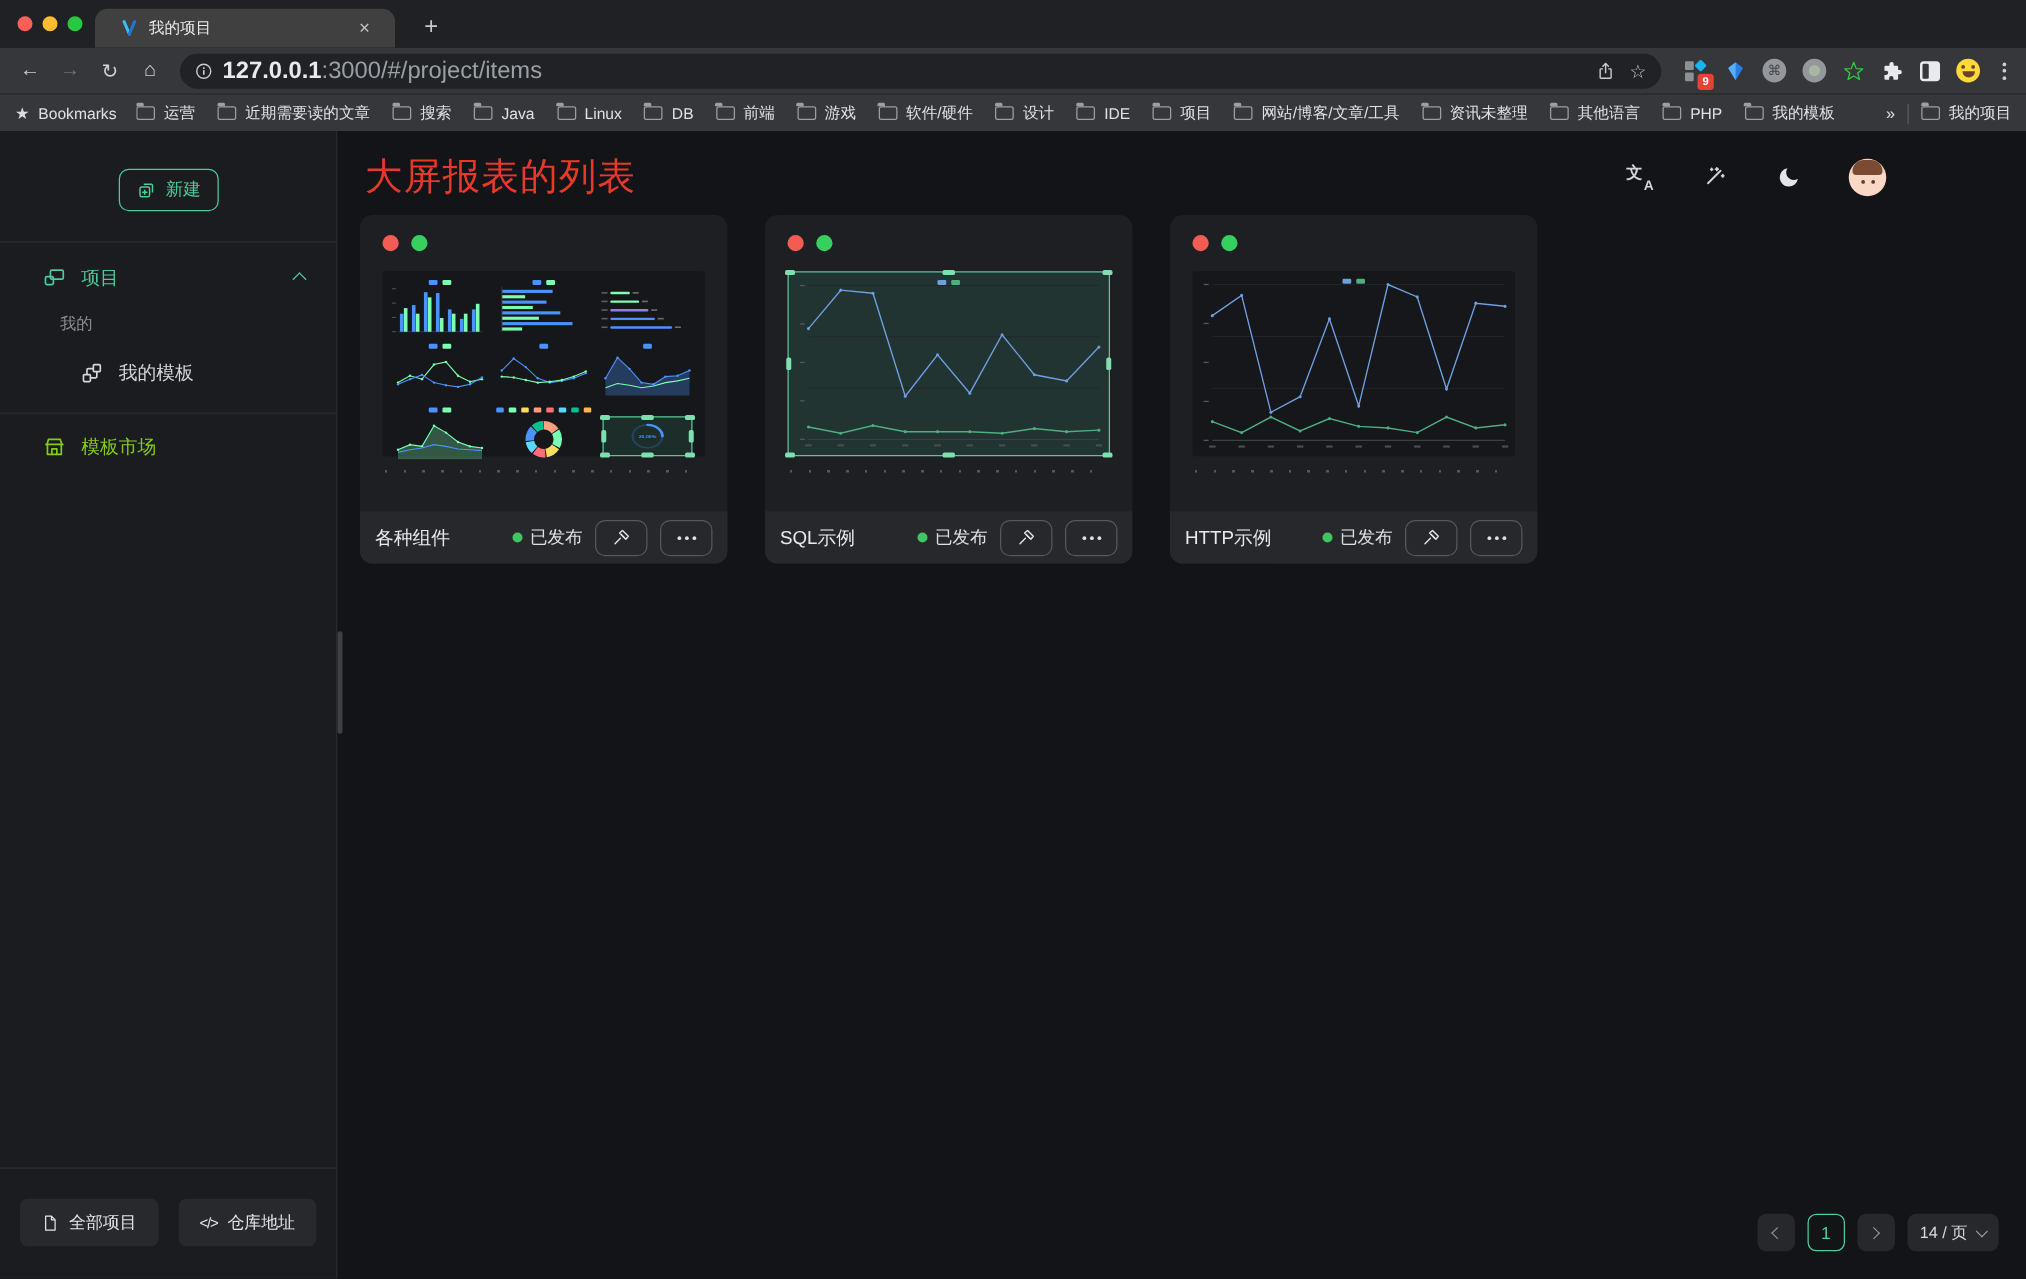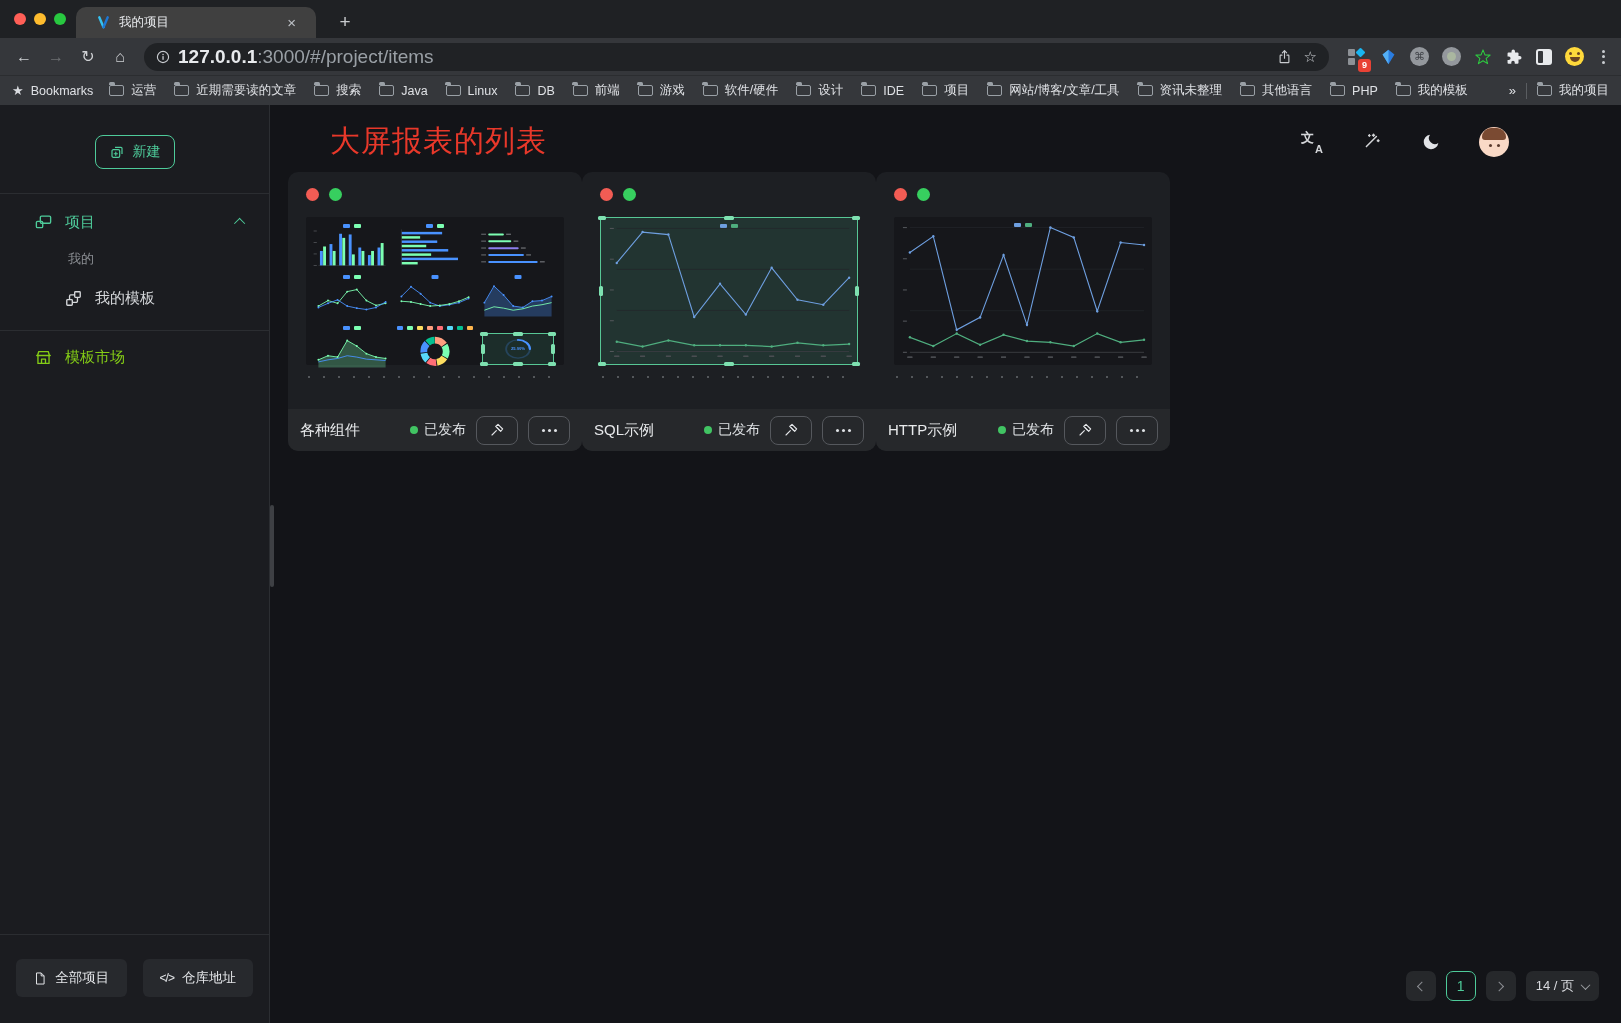--- a/index.html
+++ b/index.html
@@ -53,43 +53,43 @@
 
   
   .app { display:flex; height:918px; }
   .sidebar { width:270px; background:#1b1c20; border-right:1px solid #2c2e32; position:relative; flex:none; }
   .new-btn { display:flex; align-items:center; gap:8px; margin:30px auto 0; width:80px; height:34px; justify-content:center; border:1px solid var(--accent,#4ecb9a); border-radius:8px; color:var(--accent,#4ecb9a); font-size:14px; background:transparent; }
   .side-divider { height:1px; background:#2b2d31; margin:24px 0 0; }
   .side-menu { padding-top:8px; }
   .menu-row { display:flex; align-items:center; gap:12px; height:40px; padding-left:34px; font-size:15px; color:#84cc16; position:relative; }
   .menu-row.accent { color:var(--accent,#4ecb9a); }
   .menu-row .chev { position:absolute; right:24px; width:8px; height:8px; border-left:1.6px solid var(--accent,#4ecb9a); border-top:1.6px solid var(--accent,#4ecb9a); transform:rotate(45deg) translateY(2px); }
-  .menu-sub { padding-left:68px; font-size:13px; color:#8b8e93; height:34px; display:flex; align-items:center; }
+  .menu-sub { padding-left:48px; font-size:13px; color:#8b8e93; height:34px; display:flex; align-items:center; }
   .menu-item { display:flex; align-items:center; gap:12px; height:40px; margin:2px 10px; padding-left:54px; border-radius:8px; font-size:15px; color:#d5d7da; }
   .menu-item.selected { background:#20352c; color:var(--accent,#4ecb9a); }
   .sidebar-bottom-divider { position:absolute; left:0; right:0; bottom:88px; height:1px; background:#2b2d31; }
   .side-foot { position:absolute; left:16px; right:16px; bottom:26px; display:flex; gap:16px; }
   .foot-btn { flex:1; height:38px; background:#27292d; border-radius:6px; display:flex; align-items:center; justify-content:center; gap:8px; font-size:13.5px; color:#e3e5e8; }
   .code-glyph { font-size:12px; color:#e3e5e8; letter-spacing:-1px; }
 
   .main { flex:1; position:relative; background:#131418; }
   .scroll-thumb { position:absolute; left:0; top:400px; width:4px; height:82px; background:#3e4044; border-radius:2px; }
   .main-header { display:flex; align-items:center; justify-content:space-between; padding:16px 112px 10px 22px; }
-  .page-title { font-size:30px; color:var(--title,#e8382a); font-weight:500; letter-spacing:1px;margin-left:38px; }
+  .page-title { font-size:30px; color:var(--title,#e8382a); font-weight:500; letter-spacing:1px; }
   .hdr-icons { display:flex; align-items:center; gap:36px; }
   .hdr-icon { width:24px; height:24px; display:flex; align-items:center; justify-content:center; color:#d3d5d8; position:relative; }
   .trans-ic { width:22px; height:22px; position:relative; font-weight:bold; }
   .trans-ic .zh { position:absolute; left:0; top:-2px; font-size:13px; }
   .trans-ic .en { position:absolute; right:0; bottom:-2px; font-size:11px; }
   .avatar { width:30px; height:30px; border-radius:50%; background:radial-gradient(circle at 50% 62%, #f9d9c6 0 60%, #f3b9a0 100%); position:relative; overflow:hidden; }
   .avatar::before { content:""; position:absolute; left:3px; top:1px; width:24px; height:12px; background:#7a4a32; border-radius:12px 12px 4px 4px; }
   .avatar::after { content:""; position:absolute; left:10px; top:17px; width:3px; height:3px; border-radius:50%; background:#5a3b2e; box-shadow:8px 0 0 #5a3b2e; }
 
   
-  .cards { display:flex; padding-left:18px; }
+  .cards { display:flex; gap:30px; padding-left:18px; }
   .card { width:294px; height:279px; background:#1d1f23; border-radius:10px; display:flex; flex-direction:column; overflow:hidden; }
   .card-dots { display:flex; gap:10px; margin:16px 0 0 18px; }
   .cdot { width:13px; height:13px; border-radius:50%; }
   .cdot.r { background:#f25c54; } .cdot.g { background:#37cf5f; }
   .preview { margin:16px 18px 0; height:148px; background:#16171b; border-radius:2px; position:relative; }
   .dotted-sep { margin:11px 20px 0; height:2px; background:repeating-linear-gradient(90deg,#54575b 0 2px,transparent 2px 15px); }
   .card-footer { margin-top:auto; height:42px; background:#26282b; display:flex; align-items:center; padding:0 12px; gap:10px; }
   .card-title { font-size:15px; color:#e8eaec; flex:1; white-space:nowrap; }
   .status { display:flex; align-items:center; gap:6px; font-size:14px; color:#dde0e3; }
   .status-dot { width:8px; height:8px; border-radius:50%; background:var(--status,#41c463); }

